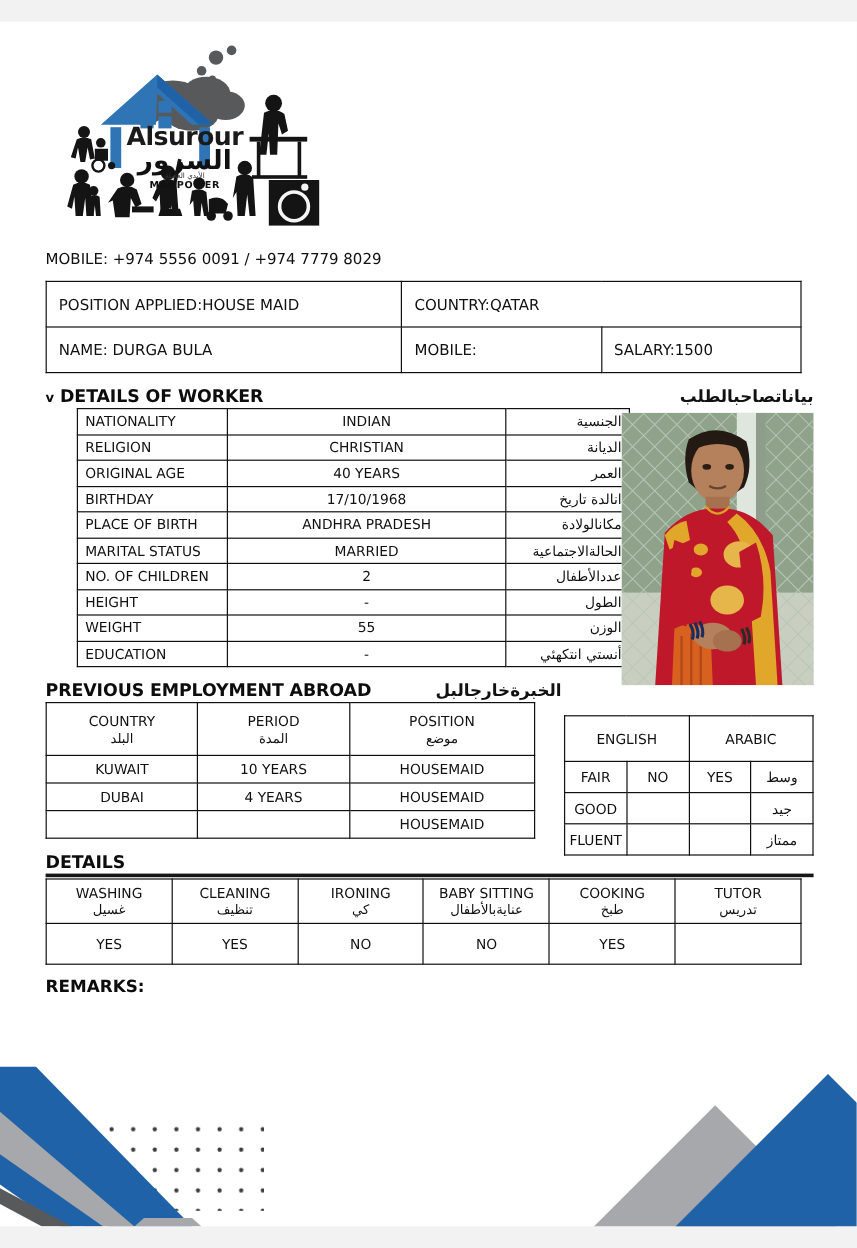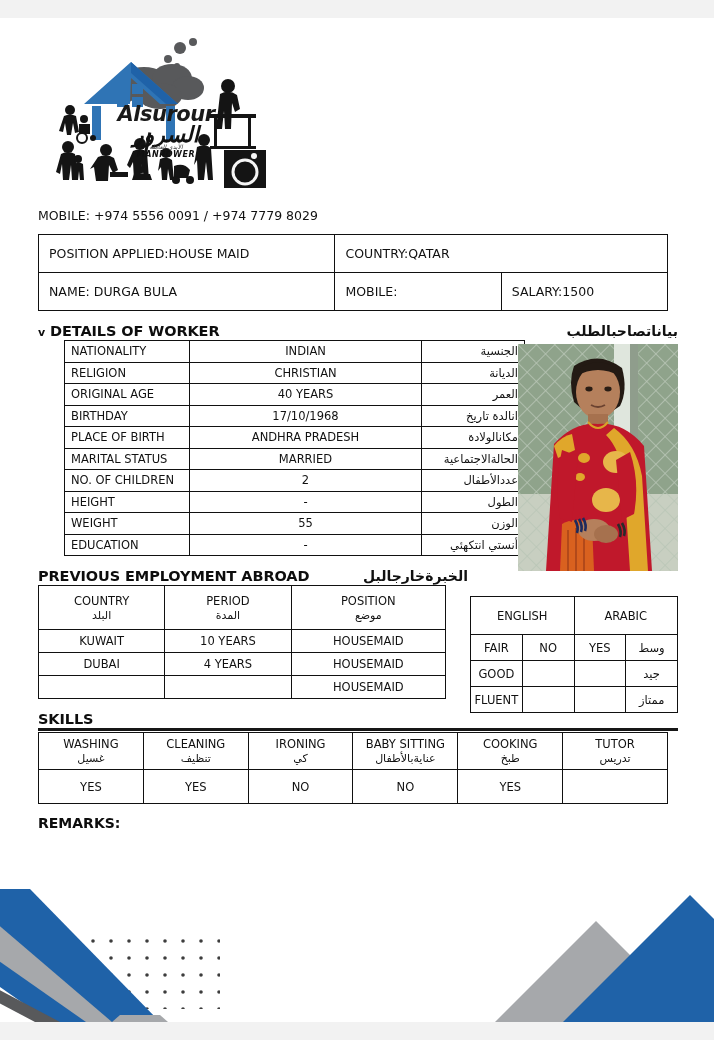--- a/index.html
+++ b/index.html
@@ -23,22 +23,22 @@
   .content {
     position: absolute;
     left: 38px; top: 0px;
     width: 640px;
   }
 
   
   .logo-block { position: relative; height: 190px; width: 250px; margin-left: 10px; }
   .logo-art { position: absolute; left: 0; top: 8px; width: 230px; height: 165px; }
   .logo-words {
-    position: absolute; left: 48px; top: 86px;
-    width: 140px; text-align: center; line-height: 1; font-style: italic;
+    position: absolute; left: 36px; top: 86px;
+    width: 140px; text-align: center; line-height: 1;
   }
   .logo-en {
     font-family: "DejaVu Sans", sans-serif;
     font-size: 21px; font-weight: bold; color: #1a1a1a;
     letter-spacing: -0.5px;
   }
   .logo-ar {
     font-family: "DejaVu Sans", sans-serif;
     font-size: 22px; font-weight: bold; color: #111;
     margin-top: -1px; direction: rtl; text-align: center;
@@ -491,21 +491,21 @@
               <td>FLUENT</td>
               <td></td>
               <td></td>
               <td class="ar">ممتاز</td>
             </tr>
           </tbody>
       </table>
     </div>
 
     <div class="sec-head">
-      <div class="sec-title">SKILLS</div>
+      <div class="sec-title">DETAILS</div>
     </div>
     <div class="rule"></div>
 
     <table class="skills">
       <tbody>
         <tr id="skills-head">
             <td class="sk-head"><span>WASHING</span><span class="ar-sub">غسيل</span></td>
             <td class="sk-head"><span>CLEANING</span><span class="ar-sub">تنظيف</span></td>
             <td class="sk-head"><span>IRONING</span><span class="ar-sub">كي</span></td>
             <td class="sk-head"><span>BABY SITTING</span><span class="ar-sub">عنايةبالأطفال</span></td>

